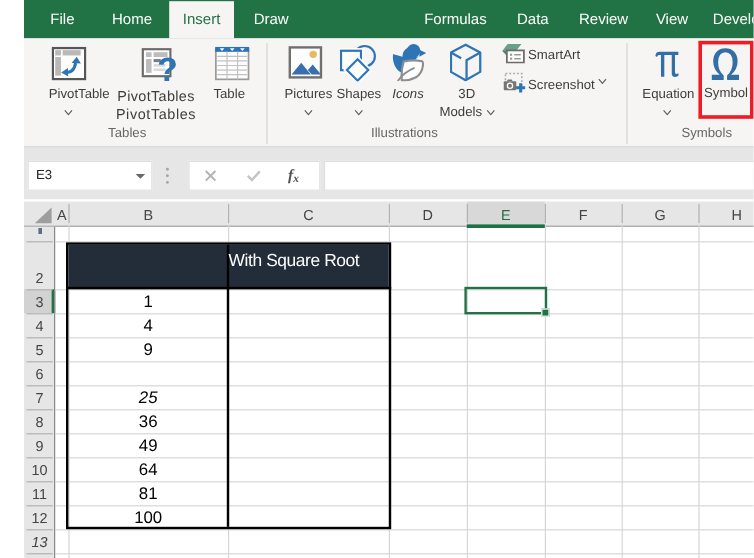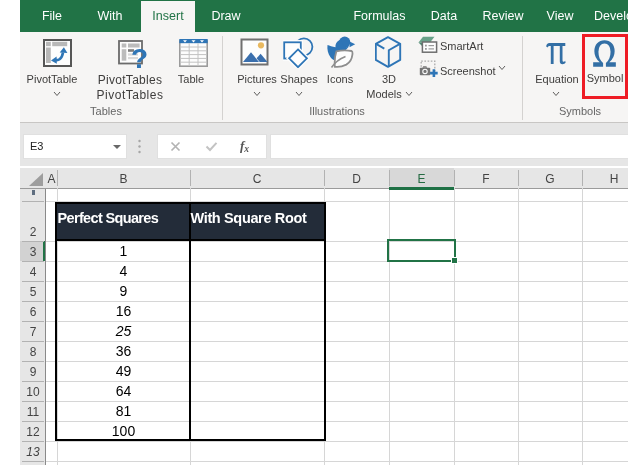--- a/index.html
+++ b/index.html
@@ -16,21 +16,21 @@
   .hgrid{position:absolute;height:1px;background:#d6d6d6;}
   .hsep{position:absolute;width:1px;background:#b2b2b2;}
 </style>
 </head>
 <body>
 <div id="app">
 
   <div class="abs" style="left:0;top:0;width:628px;height:32px;background:#217346;"></div>
   <div class="abs" style="left:121px;top:1px;width:54px;height:31px;background:#f6f5f4;"></div>
   <div class="tabtxt" style="left:12px;width:40px;">File</div>
-  <div class="tabtxt" style="left:70px;width:40px;">With</div>
+  <div class="tabtxt" style="left:70px;width:40px;">Home</div>
   <div class="tabtxt" style="left:121px;width:54px;color:#217346;">Insert</div>
   <div class="tabtxt" style="left:186px;width:40px;">Draw</div>
   <div class="tabtxt" style="left:332px;width:55px;">Formulas</div>
   <div class="tabtxt" style="left:409px;width:30px;">Data</div>
   <div class="tabtxt" style="left:462px;width:42px;">Review</div>
   <div class="tabtxt" style="left:526px;width:28px;">View</div>
   <div class="tabtxt" style="left:574px;width:60px;text-align:left;">Developer</div>
 
   <div class="abs" style="left:0;top:32px;width:628px;height:90px;background:#f6f5f4;"></div>
   <div class="abs" style="left:0;top:122px;width:628px;height:1px;background:#c8c6c4;"></div>
@@ -63,21 +63,21 @@
     <g stroke="#c2c2c2" stroke-width="1">
       <line x1="2" y1="8" x2="27" y2="8"></line>
         <line x1="2" y1="11.8" x2="27" y2="11.8"></line>
       <line x1="2" y1="15.6" x2="27" y2="15.6"></line>
         <line x1="2" y1="19.4" x2="27" y2="19.4"></line>
       <line x1="2" y1="23.2" x2="27" y2="23.2"></line>
       <line x1="10.2" y1="4.2" x2="10.2" y2="27"></line>
         <line x1="19" y1="4.2" x2="19" y2="27"></line>
     </g>
   </svg>
-  <div class="lbl" style="left:2px;top:73px;width:60px;">PivotTable</div>
+  <div class="lbl" style="left:16px;top:73px;width:60px;">PivotTable</div>
   <div class="lbl" style="left:66px;top:72.5px;width:88px;font-size:12px;letter-spacing:0.3px;">PivotTables</div>
   <div class="lbl" style="left:66px;top:87.5px;width:88px;font-size:12px;letter-spacing:0.5px;">PivotTables</div>
   <div class="lbl" style="left:146px;top:73px;width:50px;">Table</div>
   <div class="grplbl" style="left:56px;width:60px;">Tables</div>
   <div class="vsep" style="left:202px;"></div>
 
   <svg class="abs" style="left:220px;top:38px;" width="29" height="28" viewBox="0 0 29 28">
     <rect x="1.5" y="1.5" width="26" height="25" fill="#fdfdfd" stroke="#707070" stroke-width="2"></rect>
     <circle cx="21" cy="7.3" r="3.1" fill="#e9b960"></circle>
     <path d="M3 24 L11 14.2 L19 24 Z" fill="#3a6fad"></path>
@@ -113,37 +113,37 @@
   </svg>
   <svg class="abs" style="left:399px;top:59px;" width="19" height="19" viewBox="0 0 19 19">
     <rect x="2.2" y="2.2" width="13.6" height="11.6" fill="none" stroke="#ababab" stroke-width="1.3" stroke-dasharray="1.6 1.6"></rect>
     <rect x="0.8" y="8.8" width="10.4" height="7.4" rx="0.8" fill="#757575"></rect>
     <path d="M3.4 8.8 L4.2 7.2 L7.4 7.2 L8.2 8.8 Z" fill="#757575"></path>
     <circle cx="6" cy="12.4" r="2.2" fill="none" stroke="#fdfdfd" stroke-width="1.1"></circle>
     <path d="M14.9 10.3 L14.9 18 M11.1 14.1 L18.7 14.1" stroke="#2e75b6" stroke-width="2.6"></path>
   </svg>
   <div class="lbl" style="left:212px;top:73px;width:50px;">Pictures</div>
   <div class="lbl" style="left:256px;top:73px;width:46px;">Shapes</div>
-  <div class="lbl" style="left:298px;top:73px;width:44px;">Icons</div>
+  <div class="lbl" style="left:298px;top:73px;width:44px;font-style:italic;">Icons</div>
   <div class="lbl" style="left:352px;top:73px;width:34px;">3D</div>
   <div class="lbl" style="left:336px;top:88px;width:56px;">Models</div>
   <div class="lbl" style="left:420px;top:40px;width:60px;text-align:left;">SmartArt</div>
   <div class="lbl" style="left:420px;top:64.5px;width:70px;text-align:left;">Screenshot</div>
   <div class="grplbl" style="left:287px;width:60px;">Illustrations</div>
   <div class="vsep" style="left:502px;"></div>
 
   <svg class="abs" style="left:525px;top:42px;" width="21" height="23" viewBox="0 0 21 23">
     <path d="M1.2 4.6 Q1.4 1.1, 4.6 1.1 L20.3 1.1 L20.3 3.9 L17.5 3.9 L17.5 18.2 Q17.5 19.7, 18.7 19.7 Q19.6 19.7, 20.2 18.8 L20.6 20.8 Q19.7 22.2, 17.5 22.2 Q14.8 22.2, 14.8 19.3 L14.8 3.9 L8.6 3.9 L8.6 22 L5.8 22 L5.8 3.9 L4.3 3.9 Q2.8 3.9, 2.5 5.5 Z" fill="#336fa5"></path>
   </svg>
   <div class="lbl" style="left:508px;top:73px;width:58px;">Equation</div>
   <svg class="abs" style="left:570.5px;top:39px;" width="27" height="28" viewBox="0 0 25 26" preserveAspectRatio="none">
     <path d="M2 25.7 L2 21.6 L8.1 21.6 Q3.1 17.5, 3.1 11.4 Q3.1 6.6, 5.7 3.9 Q8.3 1.2, 12.5 1.2 Q16.7 1.2, 19.3 3.9 Q21.9 6.6, 21.9 11.4 Q21.9 17.5, 16.9 21.6 L23 21.6 L23 25.7 L13.8 25.7 L13.8 22.3 Q16 20.2, 17 17.8 Q18.1 15.3, 18.1 11.9 Q18.1 8.2, 16.6 6.2 Q15.1 4.2, 12.5 4.2 Q9.9 4.2, 8.4 6.2 Q6.9 8.2, 6.9 11.9 Q6.9 15.3, 7.9 17.8 Q9 20.2, 11.2 22.3 L11.2 25.7 Z" fill="#336fa5"></path>
   </svg>
   <div class="lbl" style="left:562px;top:72px;width:46px;">Symbol</div>
-  <div class="grplbl" style="left:530px;width:60px;">Symbols</div>
+  <div class="grplbl" style="left:530px;width:60px;text-align:right;">Symbols</div>
   <div class="vsep" style="left:615px;"></div>
 
   <div class="abs" style="left:562px;top:34px;width:46px;height:65px;border:3.5px solid #ee1c25;box-sizing:border-box;"></div>
   <div class="abs" style="left:626px;top:46px;width:2px;height:15px;background:#e8636a;"></div>
 
   <svg class="abs" style="left:33px;top:91px;" width="8" height="6">
       <path d="M1 1 L4 4.5 L7 1" fill="none" stroke="#5f5e5d" stroke-width="1"></path>
     </svg>
   <svg class="abs" style="left:233px;top:91px;" width="8" height="6">
       <path d="M1 1 L4 4.5 L7 1" fill="none" stroke="#5f5e5d" stroke-width="1"></path>
@@ -246,42 +246,40 @@
     <div class="hsep" style="left:2px;top:421px;height:1px;width:22px;"></div>
     <div class="hgrid" style="left:26px;top:441px;width:602px;"></div>
     <div class="hsep" style="left:2px;top:441px;height:1px;width:22px;"></div>
     <div class="hgrid" style="left:26px;top:461px;width:602px;"></div>
     <div class="hsep" style="left:2px;top:461px;height:1px;width:22px;"></div>
 
   <div class="abs" style="left:35px;top:202px;width:271px;height:239px;border:2.5px solid #000;box-sizing:border-box;"></div>
   <div class="abs" style="left:37px;top:204px;width:267px;height:37px;background:#232c39;"></div>
   <div class="abs" style="left:35px;top:238.5px;width:271px;height:2.5px;background:#000;"></div>
   <div class="abs" style="left:169px;top:204px;width:1.5px;height:235px;background:#000;"></div>
-  <div class="abs" style="left:37.5px;top:209.5px;font-size:14.5px;letter-spacing:-0.65px;font-weight:bold;color:#fff;">Perfect Squares</div>
-  <div class="abs" style="left:170.5px;top:209.5px;font-size:14.5px;letter-spacing:-0.35px;font-weight:bold;color:#fff;">With Square Root</div>
+  <div class="abs" style="left:170.5px;top:209.5px;font-size:14.5px;letter-spacing:-0.35px;font-weight:normal;color:#fff;">With Square Root</div>
 
   <div class="abs" style="left:367px;top:239px;width:69px;height:23px;border:2px solid #217346;box-sizing:border-box;"></div>
   <div class="abs" style="left:431px;top:257px;width:5px;height:5px;background:#217346;border:1px solid #fff;box-sizing:content-box;"></div>
 
 <div class="abs" style="left:12px;top:190px;width:2.5px;height:5px;background:#5f6e80;"></div>
     <div class="rowhead" style="top:224px;height:16px;line-height:16px;">2</div>
     <div class="rowhead" style="top:244px;height:16px;line-height:16px;">3</div>
     <div class="rowhead" style="top:264px;height:16px;line-height:16px;">4</div>
     <div class="rowhead" style="top:284px;height:16px;line-height:16px;">5</div>
     <div class="rowhead" style="top:304px;height:16px;line-height:16px;">6</div>
     <div class="rowhead" style="top:324px;height:16px;line-height:16px;">7</div>
     <div class="rowhead" style="top:344px;height:16px;line-height:16px;">8</div>
     <div class="rowhead" style="top:364px;height:16px;line-height:16px;">9</div>
     <div class="rowhead" style="top:384px;height:16px;line-height:16px;">10</div>
     <div class="rowhead" style="top:404px;height:16px;line-height:16px;">11</div>
     <div class="rowhead" style="top:424px;height:16px;line-height:16px;">12</div>
     <div class="rowhead" style="top:444px;height:16px;line-height:16px;font-style:italic;">13</div>
     <div class="num" style="top:241px;height:20px;line-height:20px;">1</div>
     <div class="num" style="top:261px;height:20px;line-height:20px;">4</div>
     <div class="num" style="top:281px;height:20px;line-height:20px;">9</div>
-    <div class="num" style="top:301px;height:20px;line-height:20px;">16</div>
     <div class="num" style="top:321px;height:20px;line-height:20px;font-style:italic;">25</div>
     <div class="num" style="top:341px;height:20px;line-height:20px;">36</div>
     <div class="num" style="top:361px;height:20px;line-height:20px;">49</div>
     <div class="num" style="top:381px;height:20px;line-height:20px;">64</div>
     <div class="num" style="top:401px;height:20px;line-height:20px;">81</div>
     <div class="num" style="top:421px;height:20px;line-height:20px;">100</div>
   </div>
 
 </body></html>

